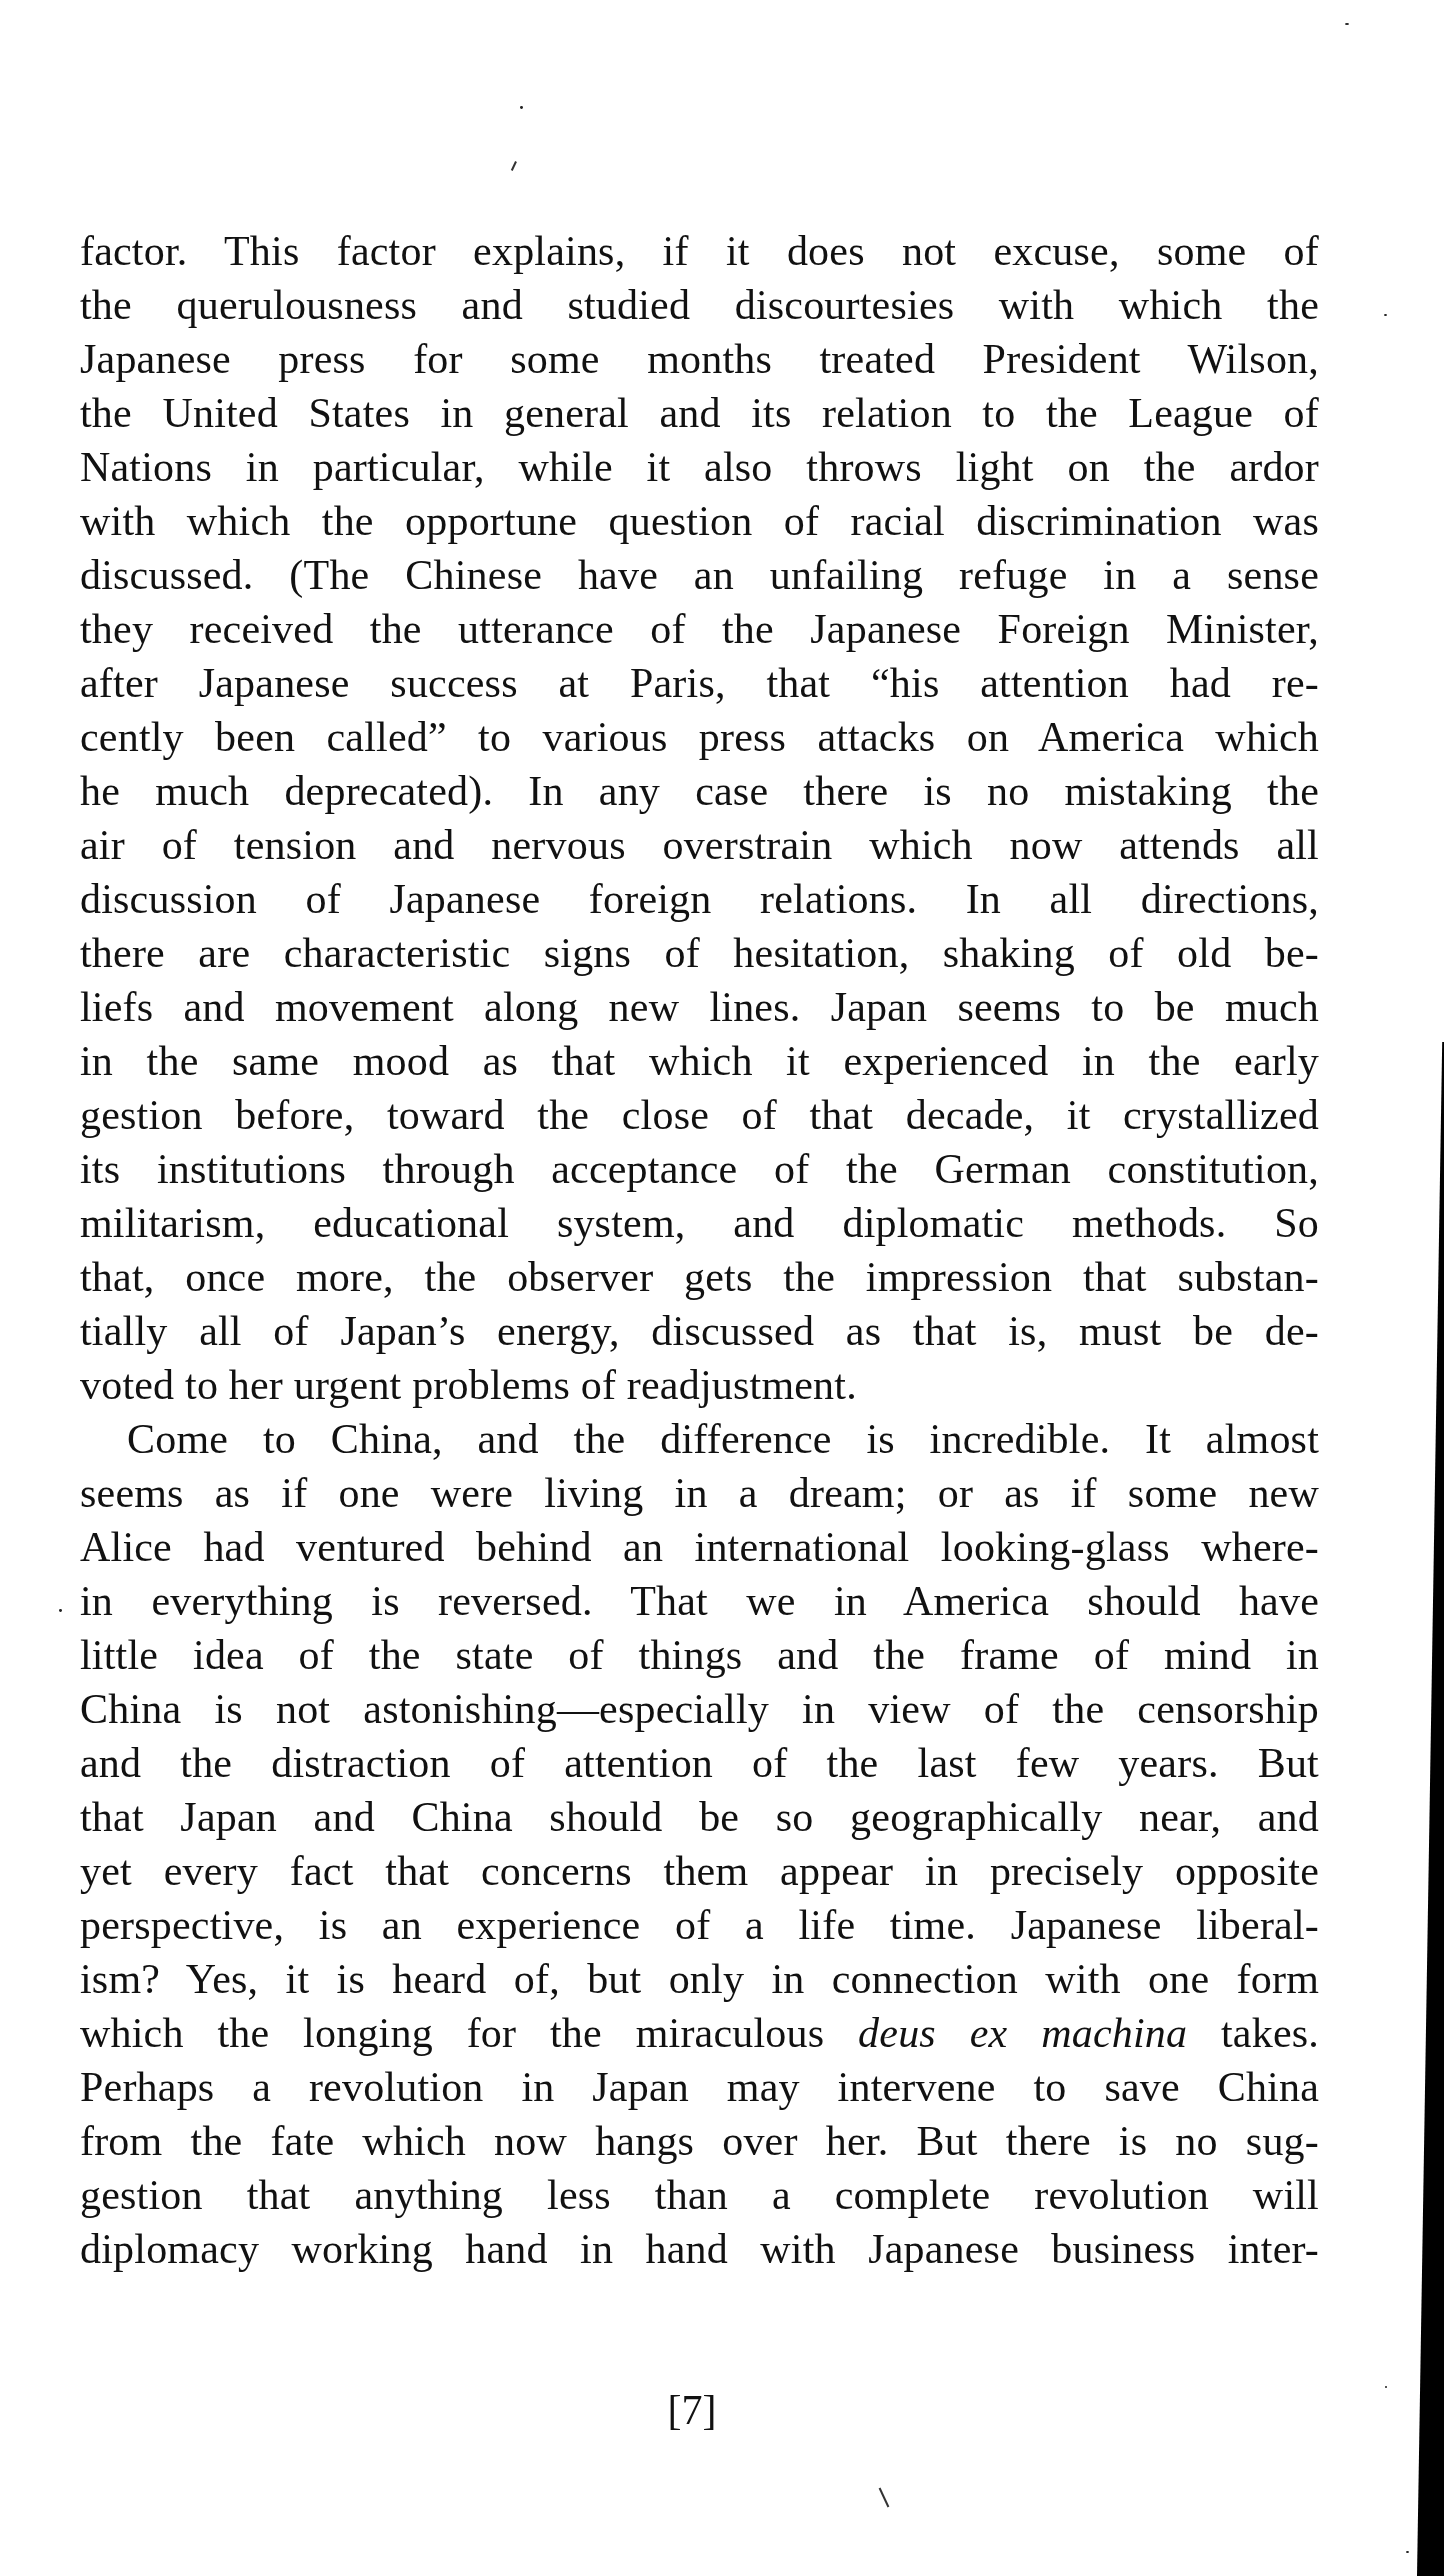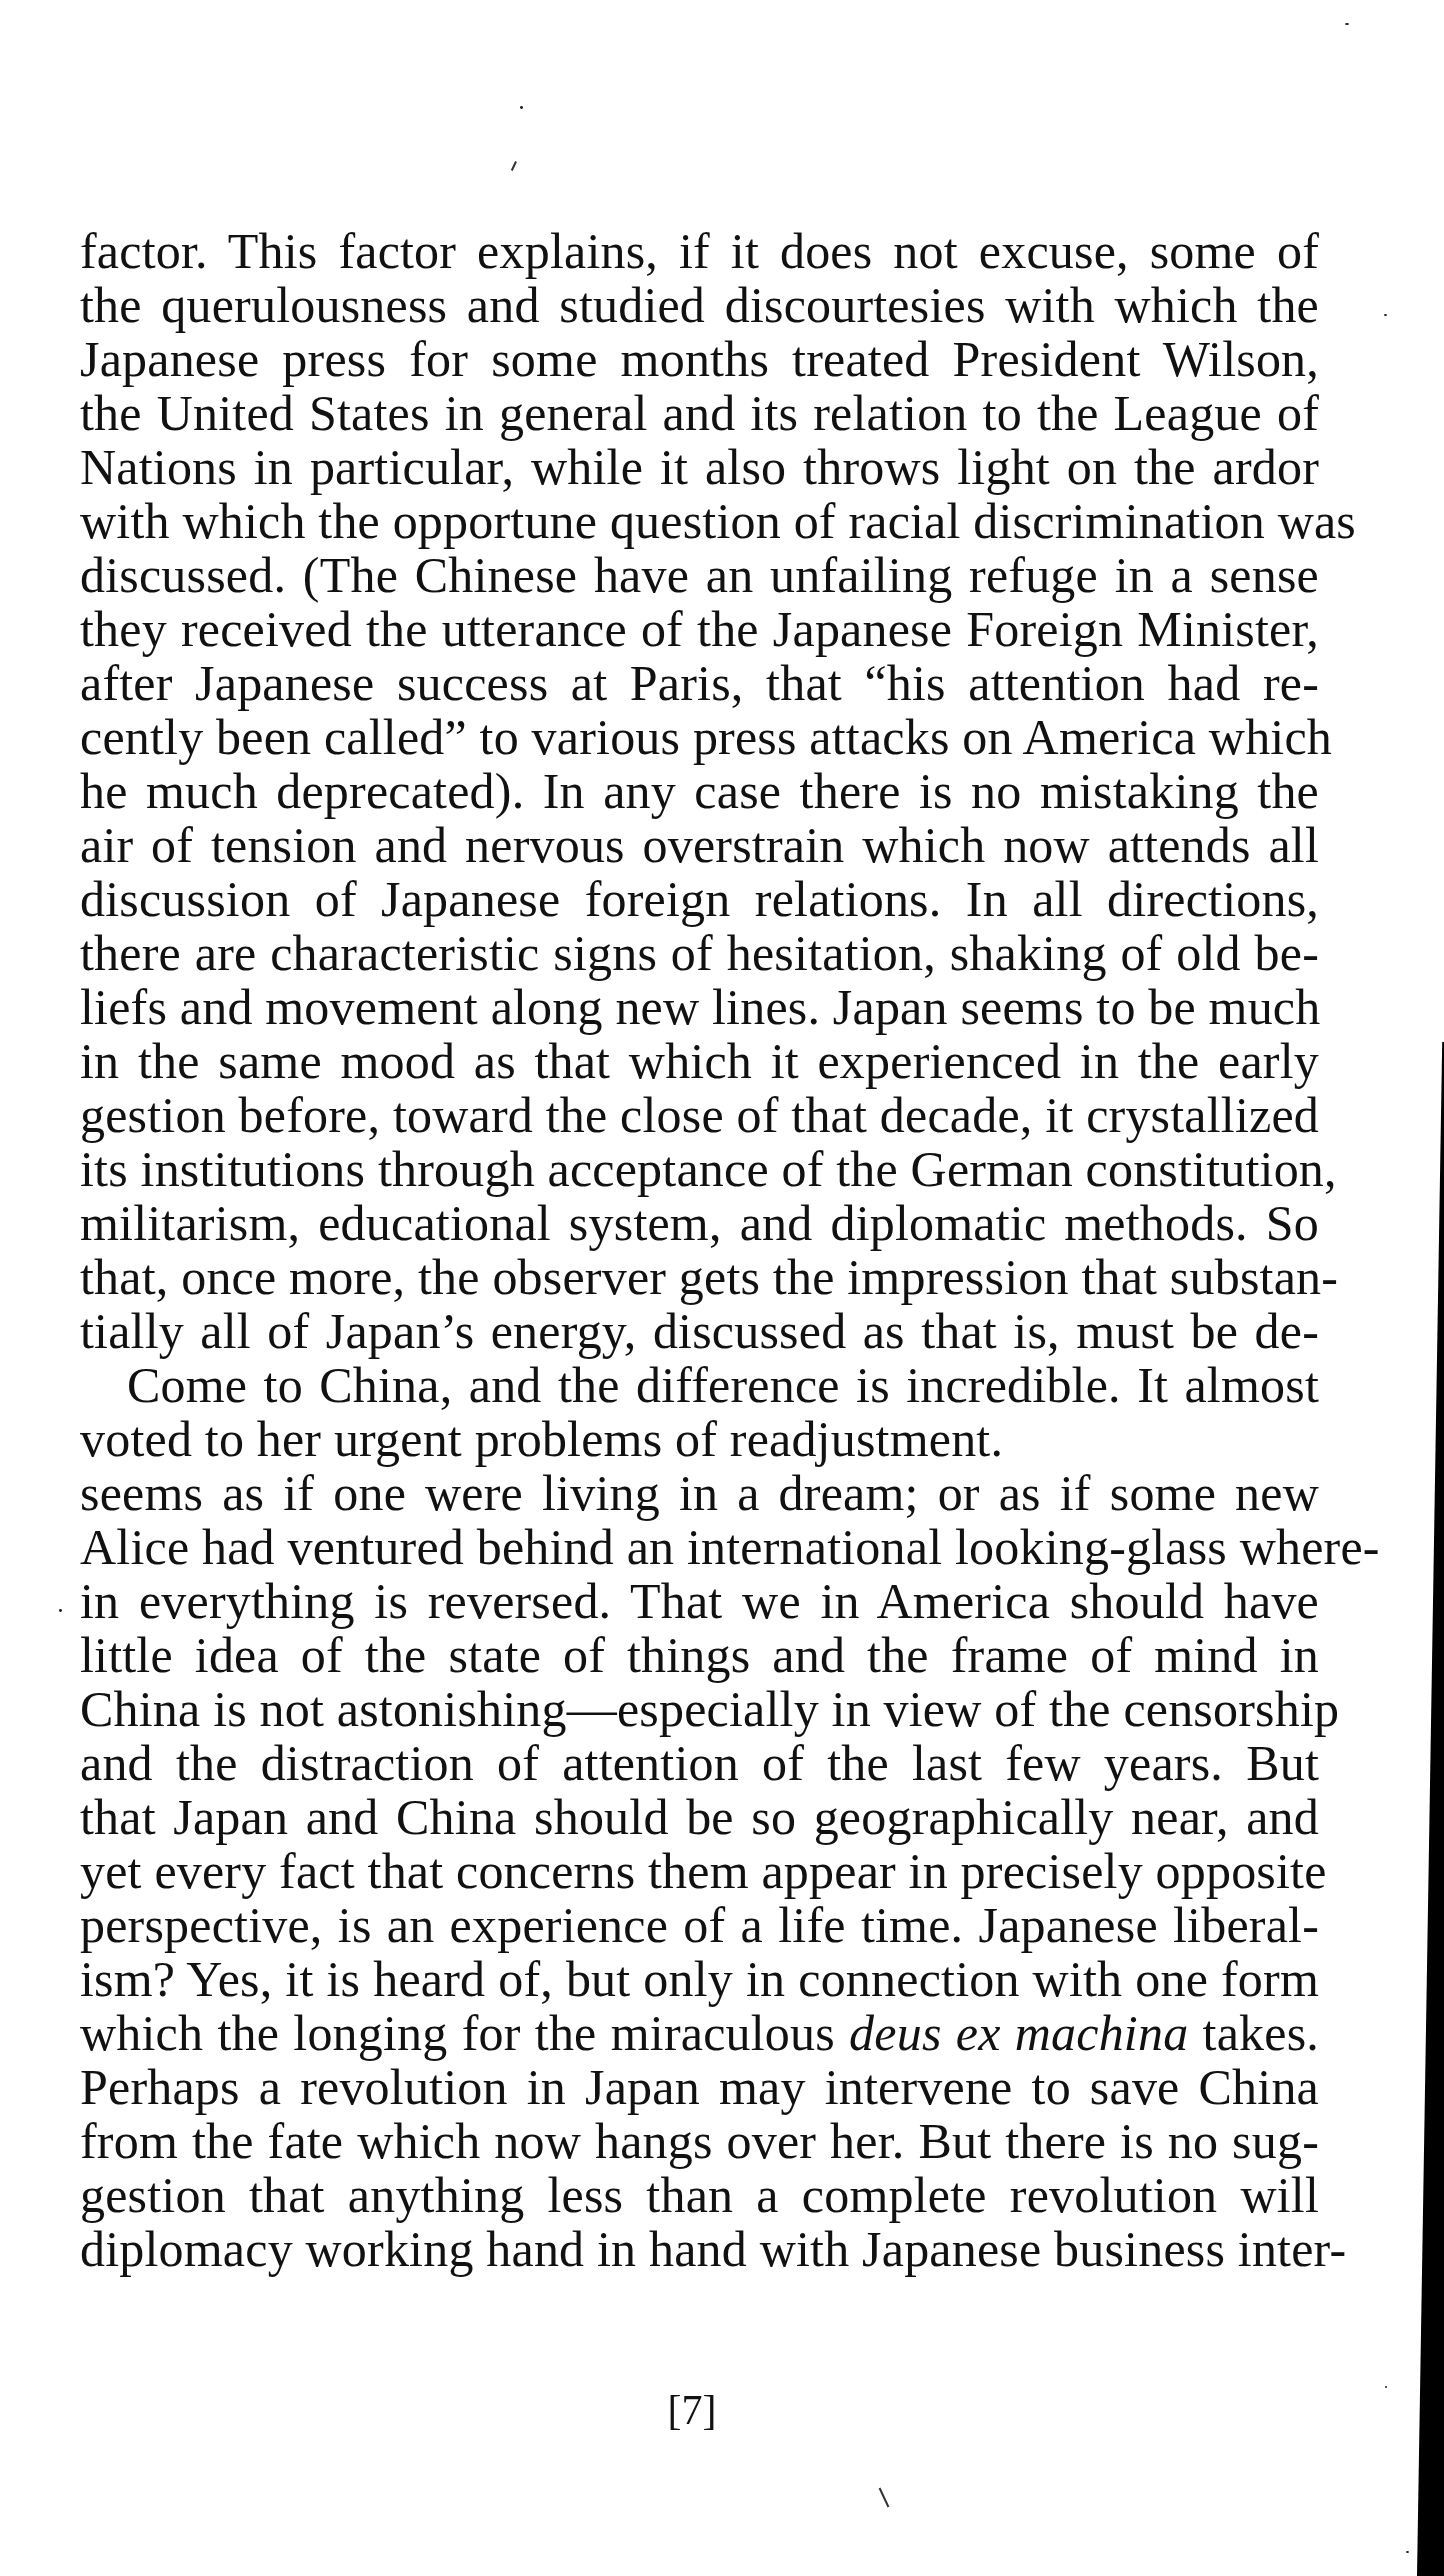--- a/index.html
+++ b/index.html
@@ -25,21 +25,21 @@
     .text-block {
       position: absolute;
       left: 80px;
       top: 224px;
       width: 1239px;
     }
     .line {
       display: block;
       height: 54px;
       line-height: 54px;
-      font-size: 50px;
+      font-size: 42px;
       text-align: justify;
       text-align-last: justify;
       white-space: nowrap;
       overflow: visible;
       letter-spacing: 0.2px;
     }
     .line.last {
       text-align-last: left;
     }
     .line.indent {
@@ -98,23 +98,23 @@
     <span class="line">air of tension and nervous overstrain which now attends all</span>
     <span class="line">discussion of Japanese foreign relations.  In all directions,</span>
     <span class="line">there are characteristic signs of hesitation, shaking of old be-</span>
     <span class="line">liefs and movement along new lines.  Japan seems to be much</span>
     <span class="line">in the same mood as that which it experienced in the early</span>
     <span class="line">gestion before, toward the close of that decade, it crystallized</span>
     <span class="line">its institutions through acceptance of the German constitution,</span>
     <span class="line">militarism, educational system, and diplomatic methods.  So</span>
     <span class="line">that, once more, the observer gets the impression that substan-</span>
     <span class="line">tially all of Japan’s energy, discussed as that is, must be de-</span>
+    <span class="line last">voted to her urgent problems of readjustment.</span>
+
     <span class="line indent">Come to China, and the difference is incredible.  It almost</span>
-
-    <span class="line last">voted to her urgent problems of readjustment.</span>
     <span class="line">seems as if one were living in a dream; or as if some new</span>
     <span class="line">Alice had ventured behind an international looking-glass where-</span>
     <span class="line">in everything is reversed.  That we in America should have</span>
     <span class="line">little idea of the state of things and the frame of mind in</span>
     <span class="line">China is not astonishing—especially in view of the censorship</span>
     <span class="line">and the distraction of attention of the last few years.  But</span>
     <span class="line">that Japan and China should be so geographically near, and</span>
     <span class="line">yet every fact that concerns them appear in precisely opposite</span>
     <span class="line">perspective, is an experience of a life time.  Japanese liberal-</span>
     <span class="line">ism?  Yes, it is heard of, but only in connection with one form</span>

